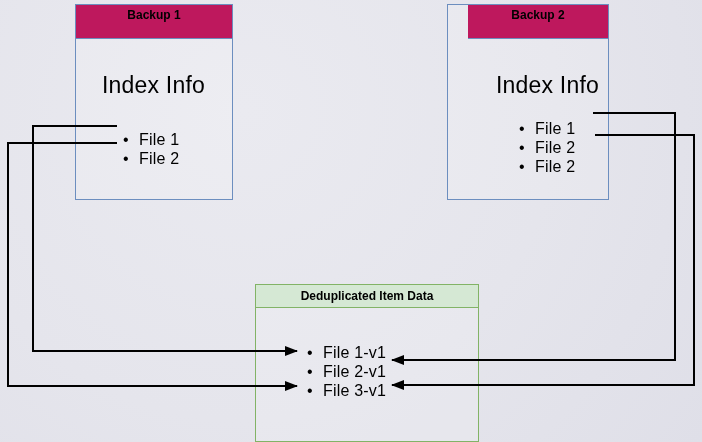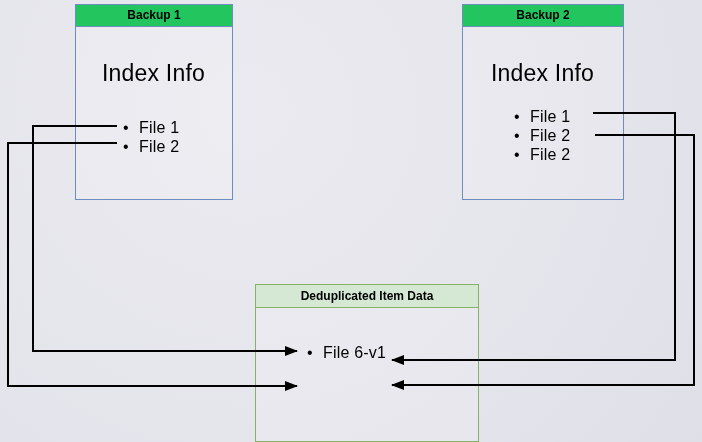--- a/index.html
+++ b/index.html
@@ -10,35 +10,35 @@
     color:#000;
   }
   .canvas{position:absolute;inset:0;}
   .node{position:absolute;box-sizing:border-box;background:rgba(255,255,255,0.14);}
   .node.blue{border:1px solid #6c8ebf;}
   .node.green{border:1px solid #82b366;}
   .node-header{
     box-sizing:border-box;width:100%;
     text-align:center;font-weight:bold;font-size:12px;
   }
-  .blue .node-header{background:#22c55e;border-bottom:1px solid #6c8ebf;height:22px;line-height:21px;}
+  .blue .node-header{background:#be185d;border-bottom:1px solid #6c8ebf;height:34px;line-height:21px;}
   .green .node-header{background:#d5e8d4;border-bottom:1px solid #82b366;height:23px;line-height:22px;}
   .node-body{position:relative;width:100%;}
   .subtitle{position:absolute;font-size:23px;letter-spacing:0.2px;white-space:nowrap;}
   ul.items{position:absolute;margin:0;padding:0;list-style:none;}
   ul.items li{
     position:relative;font-size:16px;line-height:19px;height:19px;
     padding-left:16px;letter-spacing:0.2px;white-space:nowrap;
   }
   ul.items li::before{content:"\2022";position:absolute;left:0;top:0;}
   
   #backup1{left:75px;top:4px;width:158px;height:196px;}
   #backup1 .subtitle{left:26px;top:33px;}
   #backup1 ul.items{left:47px;top:91px;}
-  #backup2{left:462px;top:4px;width:162px;height:196px;}
+  #backup2{left:447px;top:4px;width:162px;height:196px;padding-left:20px;}
   #backup2 .subtitle{left:28px;top:33px;}
   #backup2 ul.items{left:51px;top:80px;}
   #dedup{left:255px;top:284px;width:224px;height:158px;}
   #dedup ul.items{left:51px;top:35px;}
   svg.wires{position:absolute;inset:0;pointer-events:none;}
 </style>
 </head>
 <body>
 
 <div class="canvas">
@@ -63,21 +63,23 @@
         <li>File 2</li>
         <li>File 2</li>
       </ul>
     </div>
   </div>
 
   <div class="node green" id="dedup">
     <div class="node-header">Deduplicated Item Data</div>
     <div class="node-body">
       <ul class="items">
-        <li>File 6-v1</li>
+        <li>File 1-v1</li>
+        <li>File 2-v1</li>
+        <li>File 3-v1</li>
       </ul>
     </div>
   </div>
 
   <svg class="wires" width="702" height="442" viewBox="0 0 702 442">
     <defs>
       <marker id="arrowhead" markerUnits="userSpaceOnUse" markerWidth="14" markerHeight="12" refX="12" refY="5" orient="auto">
         <path d="M0,0 L13,5 L0,10 z" fill="#000"></path>
       </marker>
     </defs>

